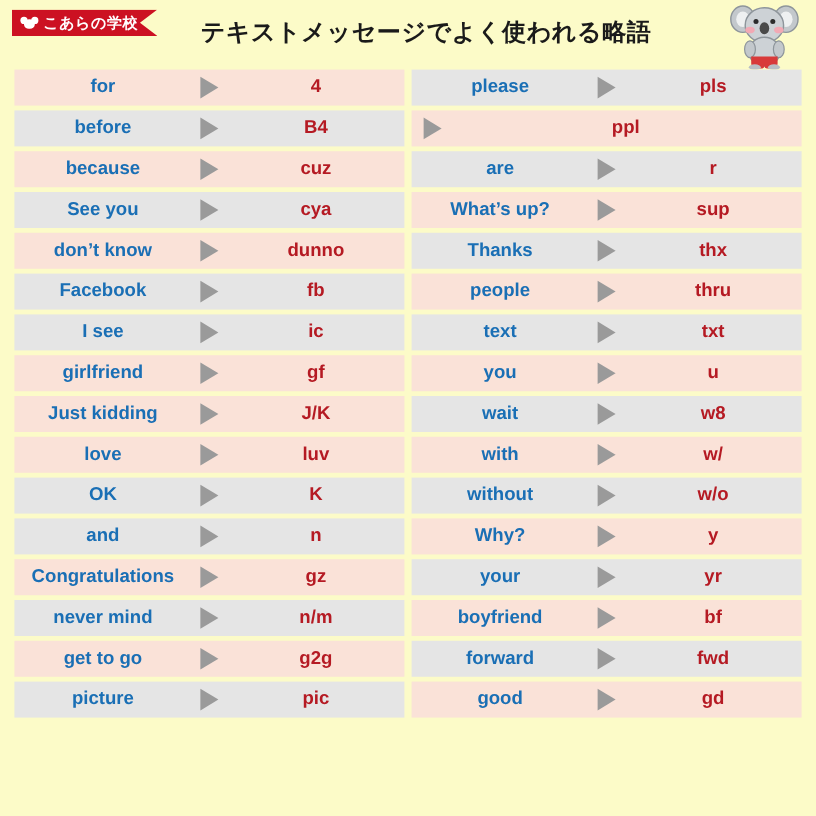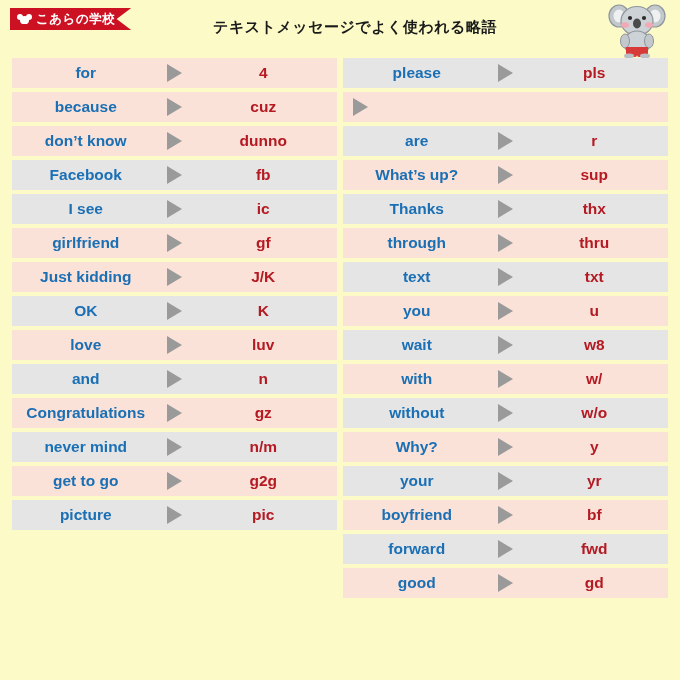--- a/index.html
+++ b/index.html
@@ -75,21 +75,21 @@
     white-space: nowrap;
     line-height: 1;
   }
 
   #page-title {
     position: absolute;
     left: 140px;
     top: 12px;
     width: 430px;
     text-align: center;
-    font-size: 15px;
+    font-size: 20px;
     font-weight: bold;
     color: #1a1a1a;
     line-height: 30px;
     letter-spacing: 0.5px;
     white-space: nowrap;
   }
 
   
   #mascot {
     position: absolute;
@@ -210,27 +210,41 @@
   <div id="columns">
 
     <div class="column" id="left-column">
         <div class="row pink">
           <div class="term">for</div>
           <div class="arrow-cell">
             <span class="arrow-icon"></span>
           </div>
           <div class="abbr">4</div>
         </div>
+        <div class="row green">
+          <div class="term">before</div>
+          <div class="arrow-cell">
+            <span class="arrow-icon"></span>
+          </div>
+          <div class="abbr">B4</div>
+        </div>
         <div class="row pink">
           <div class="term">because</div>
           <div class="arrow-cell">
             <span class="arrow-icon"></span>
           </div>
           <div class="abbr">cuz</div>
         </div>
+        <div class="row green">
+          <div class="term">See you</div>
+          <div class="arrow-cell">
+            <span class="arrow-icon"></span>
+          </div>
+          <div class="abbr">cya</div>
+        </div>
         <div class="row pink">
           <div class="term">don’t know</div>
           <div class="arrow-cell">
             <span class="arrow-icon"></span>
           </div>
           <div class="abbr">dunno</div>
         </div>
         <div class="row green">
           <div class="term">Facebook</div>
           <div class="arrow-cell">
@@ -252,33 +266,33 @@
           </div>
           <div class="abbr">gf</div>
         </div>
         <div class="row pink">
           <div class="term">Just kidding</div>
           <div class="arrow-cell">
             <span class="arrow-icon"></span>
           </div>
           <div class="abbr">J/K</div>
         </div>
+        <div class="row pink">
+          <div class="term">love</div>
+          <div class="arrow-cell">
+            <span class="arrow-icon"></span>
+          </div>
+          <div class="abbr">luv</div>
+        </div>
         <div class="row green">
           <div class="term">OK</div>
           <div class="arrow-cell">
             <span class="arrow-icon"></span>
           </div>
           <div class="abbr">K</div>
-        </div>
-        <div class="row pink">
-          <div class="term">love</div>
-          <div class="arrow-cell">
-            <span class="arrow-icon"></span>
-          </div>
-          <div class="abbr">luv</div>
         </div>
         <div class="row green">
           <div class="term">and</div>
           <div class="arrow-cell">
             <span class="arrow-icon"></span>
           </div>
           <div class="abbr">n</div>
         </div>
         <div class="row pink">
           <div class="term">Congratulations</div>
@@ -314,20 +328,21 @@
           <div class="term">please</div>
           <div class="arrow-cell">
             <span class="arrow-icon"></span>
           </div>
           <div class="abbr">pls</div>
         </div>
         <div class="row pink">
           <div class="arrow-cell">
             <span class="arrow-icon"></span>
           </div>
+          <div class="abbr">ppl</div>
         </div>
         <div class="row green">
           <div class="term">are</div>
           <div class="arrow-cell">
             <span class="arrow-icon"></span>
           </div>
           <div class="abbr">r</div>
         </div>
         <div class="row pink">
           <div class="term">What’s up?</div>
@@ -337,21 +352,21 @@
           <div class="abbr">sup</div>
         </div>
         <div class="row green">
           <div class="term">Thanks</div>
           <div class="arrow-cell">
             <span class="arrow-icon"></span>
           </div>
           <div class="abbr">thx</div>
         </div>
         <div class="row pink">
-          <div class="term">through</div>
+          <div class="term">people</div>
           <div class="arrow-cell">
             <span class="arrow-icon"></span>
           </div>
           <div class="abbr">thru</div>
         </div>
         <div class="row green">
           <div class="term">text</div>
           <div class="arrow-cell">
             <span class="arrow-icon"></span>
           </div>

